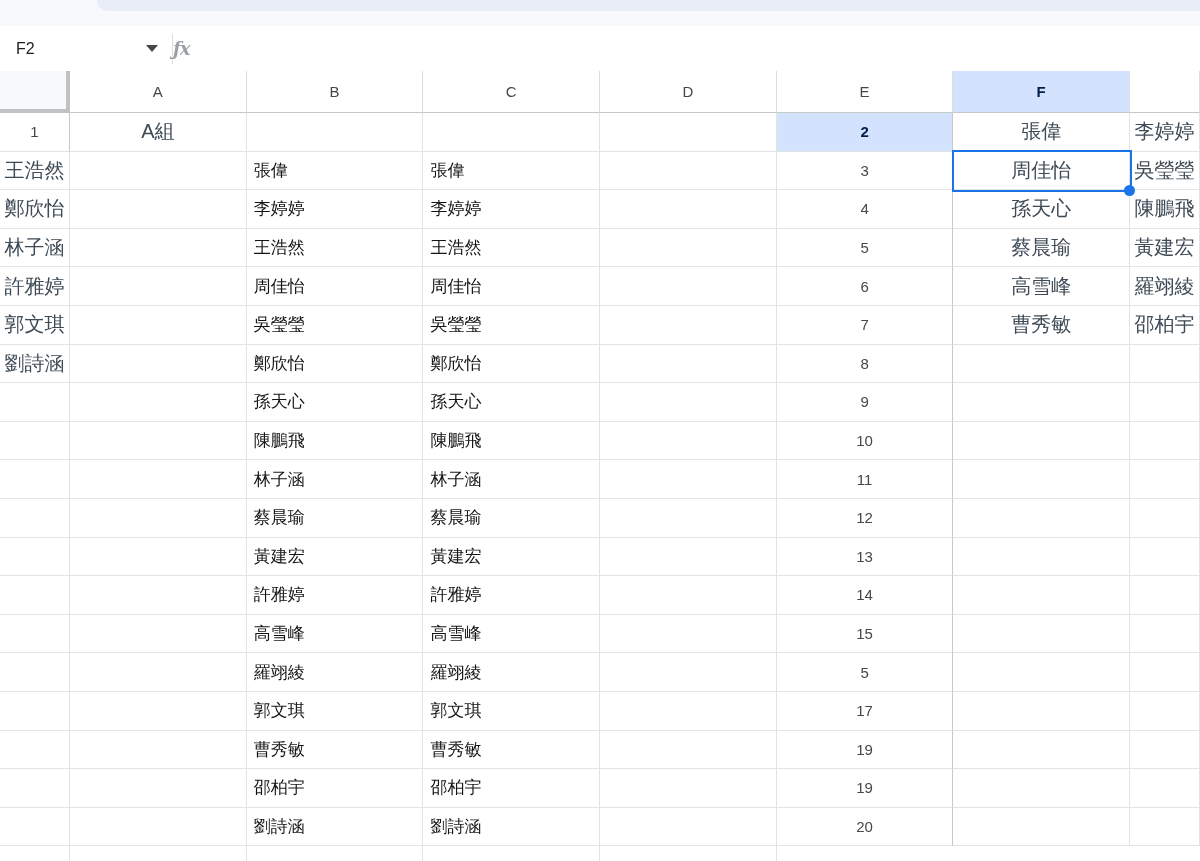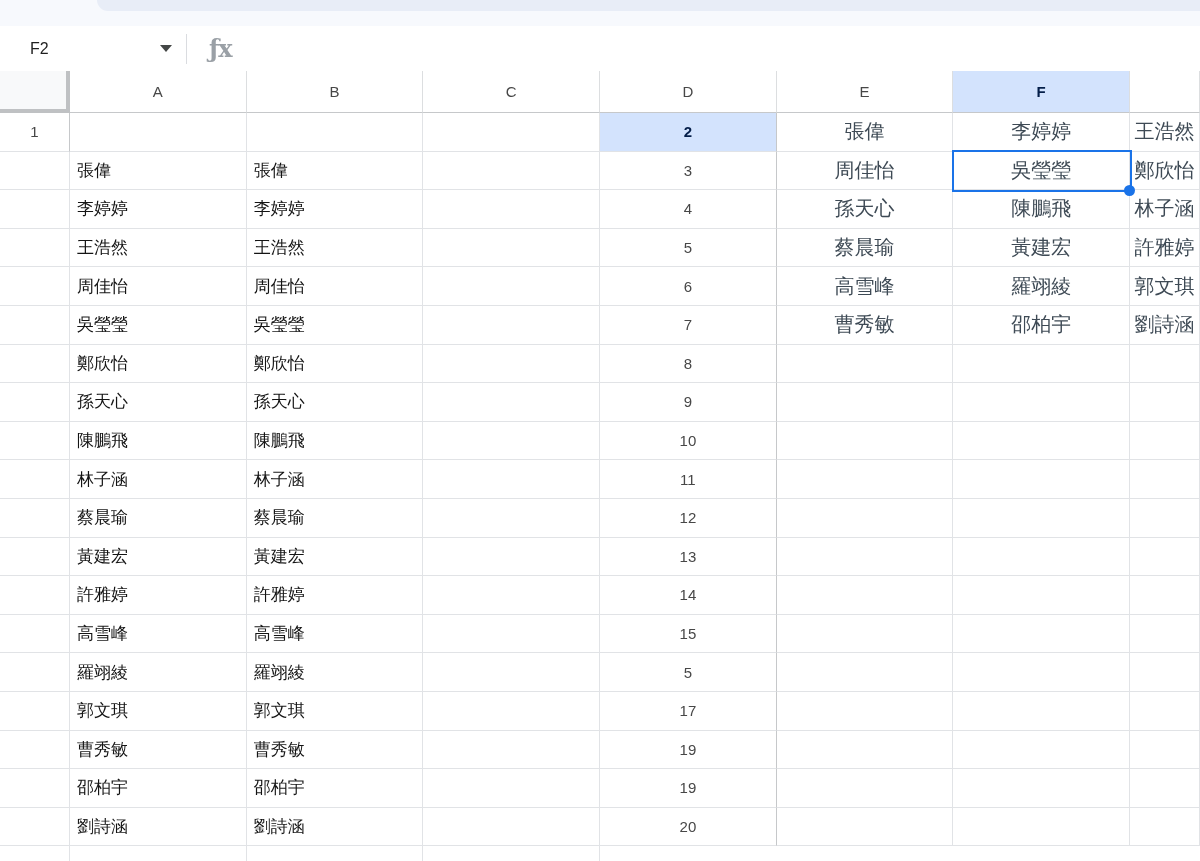--- a/index.html
+++ b/index.html
@@ -9,28 +9,28 @@
     -webkit-font-smoothing:antialiased;
   }
   
   .top-strip{position:absolute;left:0;top:0;width:1200px;height:26px;background:#f7f9fd;}
   .toolbar-band{position:absolute;left:97px;top:0;width:1103px;height:11px;
     background:#e8edf7;border-radius:0 0 0 12px;}
   
   .formula-bar{position:absolute;left:0;top:26px;width:1200px;height:45px;
     background:#ffffff;border-bottom:1px solid #e0e1e3;
     display:flex;align-items:center;}
-  .name-box{width:142px;padding-left:30px;display:flex;align-items:center;
+  .name-box{width:142px;padding-left:16px;display:flex;align-items:center;
     justify-content:space-between;cursor:pointer;}
   .name-box-value{font-size:16px;color:#1f1f1f;}
   .nb-arrow{width:0;height:0;border-left:6px solid transparent;
     border-right:6px solid transparent;border-top:7px solid #444746;}
   .fb-divider{width:1px;height:30px;background:#dadce0;margin-left:14px;}
-  .fx-icon{margin-left:22px;font-family:"DejaVu Serif",serif;
-    font-weight:600;font-size:24px;color:#9aa0a6;letter-spacing:-1px;user-select:none;}
+  .fx-icon{font-family:"DejaVu Serif",serif;font-style:italic;
+    font-weight:600;font-size:18px;color:#9aa0a6;letter-spacing:-1px;user-select:none;}
   .formula-content{margin-left:16px;font-family:"DejaVu Sans Mono",monospace;
     font-size:16px;font-weight:500;color:#202124;letter-spacing:0.5px;white-space:pre;}
   .formula-range{color:#ED9135;}
   
   .sheet-grid{position:absolute;left:0;top:71px;width:1200px;height:790px;
     display:grid;overflow:hidden;
     grid-template-columns:70px 176.7px 176.7px 176.7px 176.7px 176.7px 176.5px 1fr;
     grid-template-rows:42px repeat(20,38.6px);
     background:#ffffff;}
   .gc{border-right:1px solid #e1e3e6;border-bottom:1px solid #e1e3e6;
@@ -68,20 +68,21 @@
 <div class="sheet-grid" id="grid">
     <div class="hc corner"></div>
     <div class="hc">A</div>
     <div class="hc">B</div>
     <div class="hc">C</div>
     <div class="hc">D</div>
     <div class="hc">E</div>
     <div class="hc sel">F</div>
     <div class="hc"></div>
     <div class="hc rowhdr">1</div>
+    <div class="gc colA">A組</div>
     <div class="gc colD"></div>
     <div class="gc colF"></div>
     <div class="gc"></div>
     <div class="hc rowhdr sel">2</div>
     <div class="gc colA">張偉</div>
     <div class="gc colB">李婷婷</div>
     <div class="gc colC">王浩然</div>
     <div class="gc colD"></div>
     <div class="gc colE">張偉</div>
     <div class="gc colF">張偉</div>

